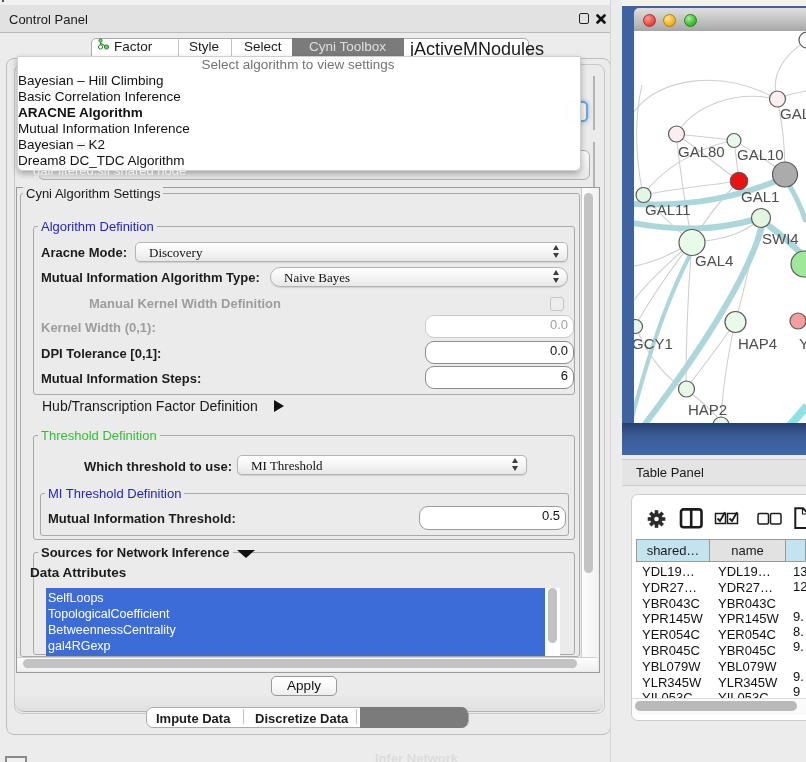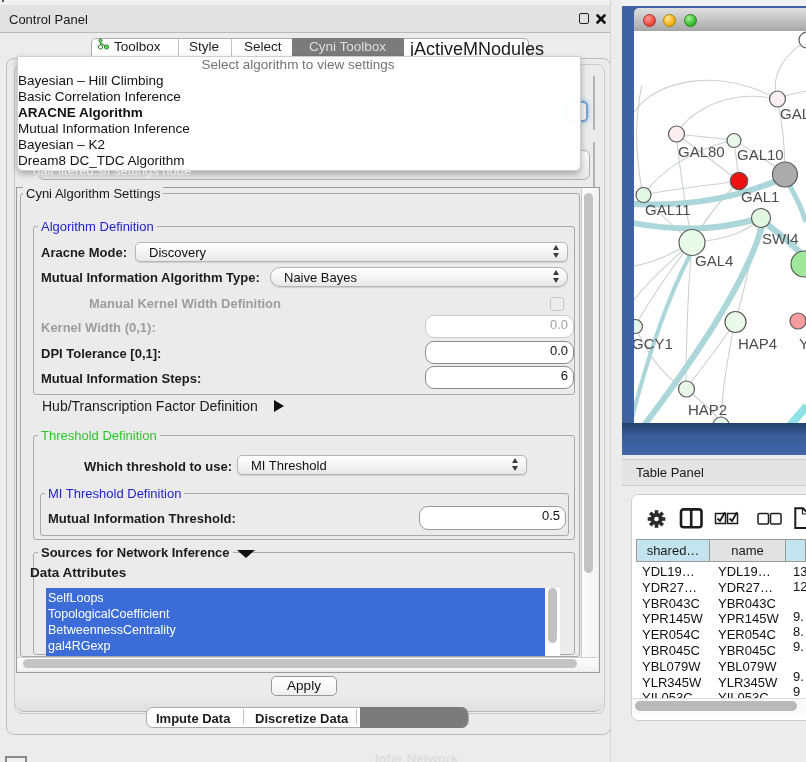--- a/index.html
+++ b/index.html
@@ -6,21 +6,21 @@
   body{width:806px;height:762px;position:relative;overflow:hidden;
        font-family:"Liberation Sans",sans-serif;background:#ececec;}
   .abs{position:absolute;}
   .lbl{font-size:13px;color:#1a1a1a;white-space:nowrap;}
   .blbl{font-size:13px;font-weight:bold;color:#1c1c1c;white-space:nowrap;}
   .grp{position:absolute;border:1px solid #a9a9a9;border-radius:3px;}
   .glab{position:absolute;background:#ebebeb;padding:0 3px;font-size:13px;white-space:nowrap;}
   .combo{position:absolute;border:1px solid #b4b4b4;border-radius:5px;
          background:linear-gradient(#ffffff,#f4f4f4 55%,#e7e7e7);
          box-shadow:0 1px 1px rgba(0,0,0,0.12);}
-  .combo .ct{position:absolute;left:13px;top:2px;font-size:13px;color:#111;}
+  .combo .ct{position:absolute;left:13px;top:2px;font-size:13px;color:#111;font-family:Liberation Serif, serif;}
   .stepper{position:absolute;width:9px;}
   .stepper .up{width:0;height:0;border-left:3.2px solid transparent;border-right:3.2px solid transparent;border-bottom:5px solid #3c3c3c;margin:0 auto;}
   .stepper .dn{width:0;height:0;border-left:3.2px solid transparent;border-right:3.2px solid transparent;border-top:5px solid #3c3c3c;margin:3px auto 0;}
   .field{position:absolute;background:#fff;font-size:13px;text-align:right;border-radius:9px;}
   .netlab{font-size:15px;fill:#4e4e4e;font-family:"Liberation Sans",sans-serif;}
 </style>
 </head>
 <body>
 
 <div class="abs" style="left:0;top:0;width:610px;height:762px;background:#ececec;"></div>
@@ -36,21 +36,21 @@
       <line x1="8.5" y1="1.5" x2="1.5" y2="8.5"></line>
     </g>
   </svg>
 
 <div class="abs" style="left:6px;top:58px;width:603px;height:675px;border:1px solid #bdbdbd;border-radius:8px;background:#ebebeb;"></div>
 
 <div class="abs" style="left:14px;top:64px;width:589px;height:648px;border:1px solid #c9c9c9;border-radius:8px;background:#ebebeb;"></div>
 
 <div class="abs" style="left:91px;top:37.5px;width:436px;height:20px;background:#fff;border:1px solid #ababab;border-radius:5px;"></div>
 <div class="abs" style="left:292px;top:37.5px;width:112px;height:22px;background:#7b7b7b;"></div>
-<div class="abs" style="left:114px;top:38.5px;font-size:13.5px;color:#1a1a1a;">Toolbox</div>
+<div class="abs" style="left:114px;top:38.5px;font-size:13.5px;color:#1a1a1a;">Factor</div>
 <div class="abs" style="left:189px;top:38.5px;font-size:13.5px;color:#1a1a1a;">Style</div>
 <div class="abs" style="left:244px;top:38.5px;font-size:13.5px;color:#1a1a1a;">Select</div>
 <div class="abs" style="left:309px;top:38.5px;font-size:13.5px;color:#dedede;">Cyni Toolbox</div>
 <div class="abs" style="left:410px;top:38.5px;font-size:18px;color:#1a1a1a;">jActiveMNodules</div>
 <div class="abs" style="left:178px;top:39px;width:1px;height:17px;background:#c4c4c4;"></div>
 <div class="abs" style="left:231px;top:39px;width:1px;height:17px;background:#c4c4c4;"></div>
 
 <svg class="abs" style="left:97px;top:38px;" width="13" height="13" viewBox="0 0 13 13">
   <line x1="3.5" y1="2.5" x2="3.5" y2="8" stroke="#3b9c3b" stroke-width="1.2"></line>
   <line x1="3.5" y1="5" x2="9" y2="8.5" stroke="#3b9c3b" stroke-width="1.2"></line>
@@ -150,21 +150,21 @@
 <div class="abs" style="left:616px;top:371px;width:0;height:0;border-top:3px solid transparent;border-bottom:3px solid transparent;border-left:4.5px solid #4a4a4a;"></div>
 
 <div class="abs" style="left:38px;top:150px;width:550px;height:28px;border:1px solid #b0b0b0;border-radius:6px;background:linear-gradient(#fbfbfb,#e6e6e6);"></div>
 <div class="abs" style="left:566px;top:101px;width:18px;height:17px;border:2px solid #6fa3d8;border-radius:5px;background:#f2f2f2;box-shadow:0 0 4px #7fb0e0;"></div>
 <div class="abs" style="left:593px;top:76px;width:2px;height:54px;background:#b4b4b4;"></div>
 <div class="abs" style="left:593px;top:142px;width:2px;height:45px;background:#b4b4b4;"></div>
 
 <div class="abs" style="left:17px;top:56px;width:562px;height:113px;background:rgba(255,255,255,0.97);border:1px solid #cfcfcf;border-radius:0 0 6px 6px;box-shadow:0 3px 6px rgba(0,0,0,0.3);"></div>
 <div class="abs" style="left:32px;top:85px;font-size:13px;color:#eeeeee;">Inference Algorithm</div>
 <div class="abs" style="left:32px;top:138px;font-size:13px;color:#eeeeee;">Table Data</div>
-<div class="abs" style="left:33px;top:163px;font-size:13px;color:#ededed;">galFiltered.sif settings node</div>
+<div class="abs" style="left:33px;top:163px;font-size:13px;color:#ededed;">galFiltered.sif shared node</div>
 <div class="abs" style="left:17px;top:57px;width:562px;text-align:center;font-size:13.5px;color:#737373;">Select algorithm to view settings</div>
 <div class="abs" style="left:18px;top:73px;font-size:13.5px;color:#111;line-height:16px;">
 Bayesian – Hill Climbing<br>
 Basic Correlation Inference<br>
 <b>ARACNE Algorithm</b><br>
 Mutual Information Inference<br>
 Bayesian – K2<br>
 Dream8 DC_TDC Algorithm
 </div>
 

